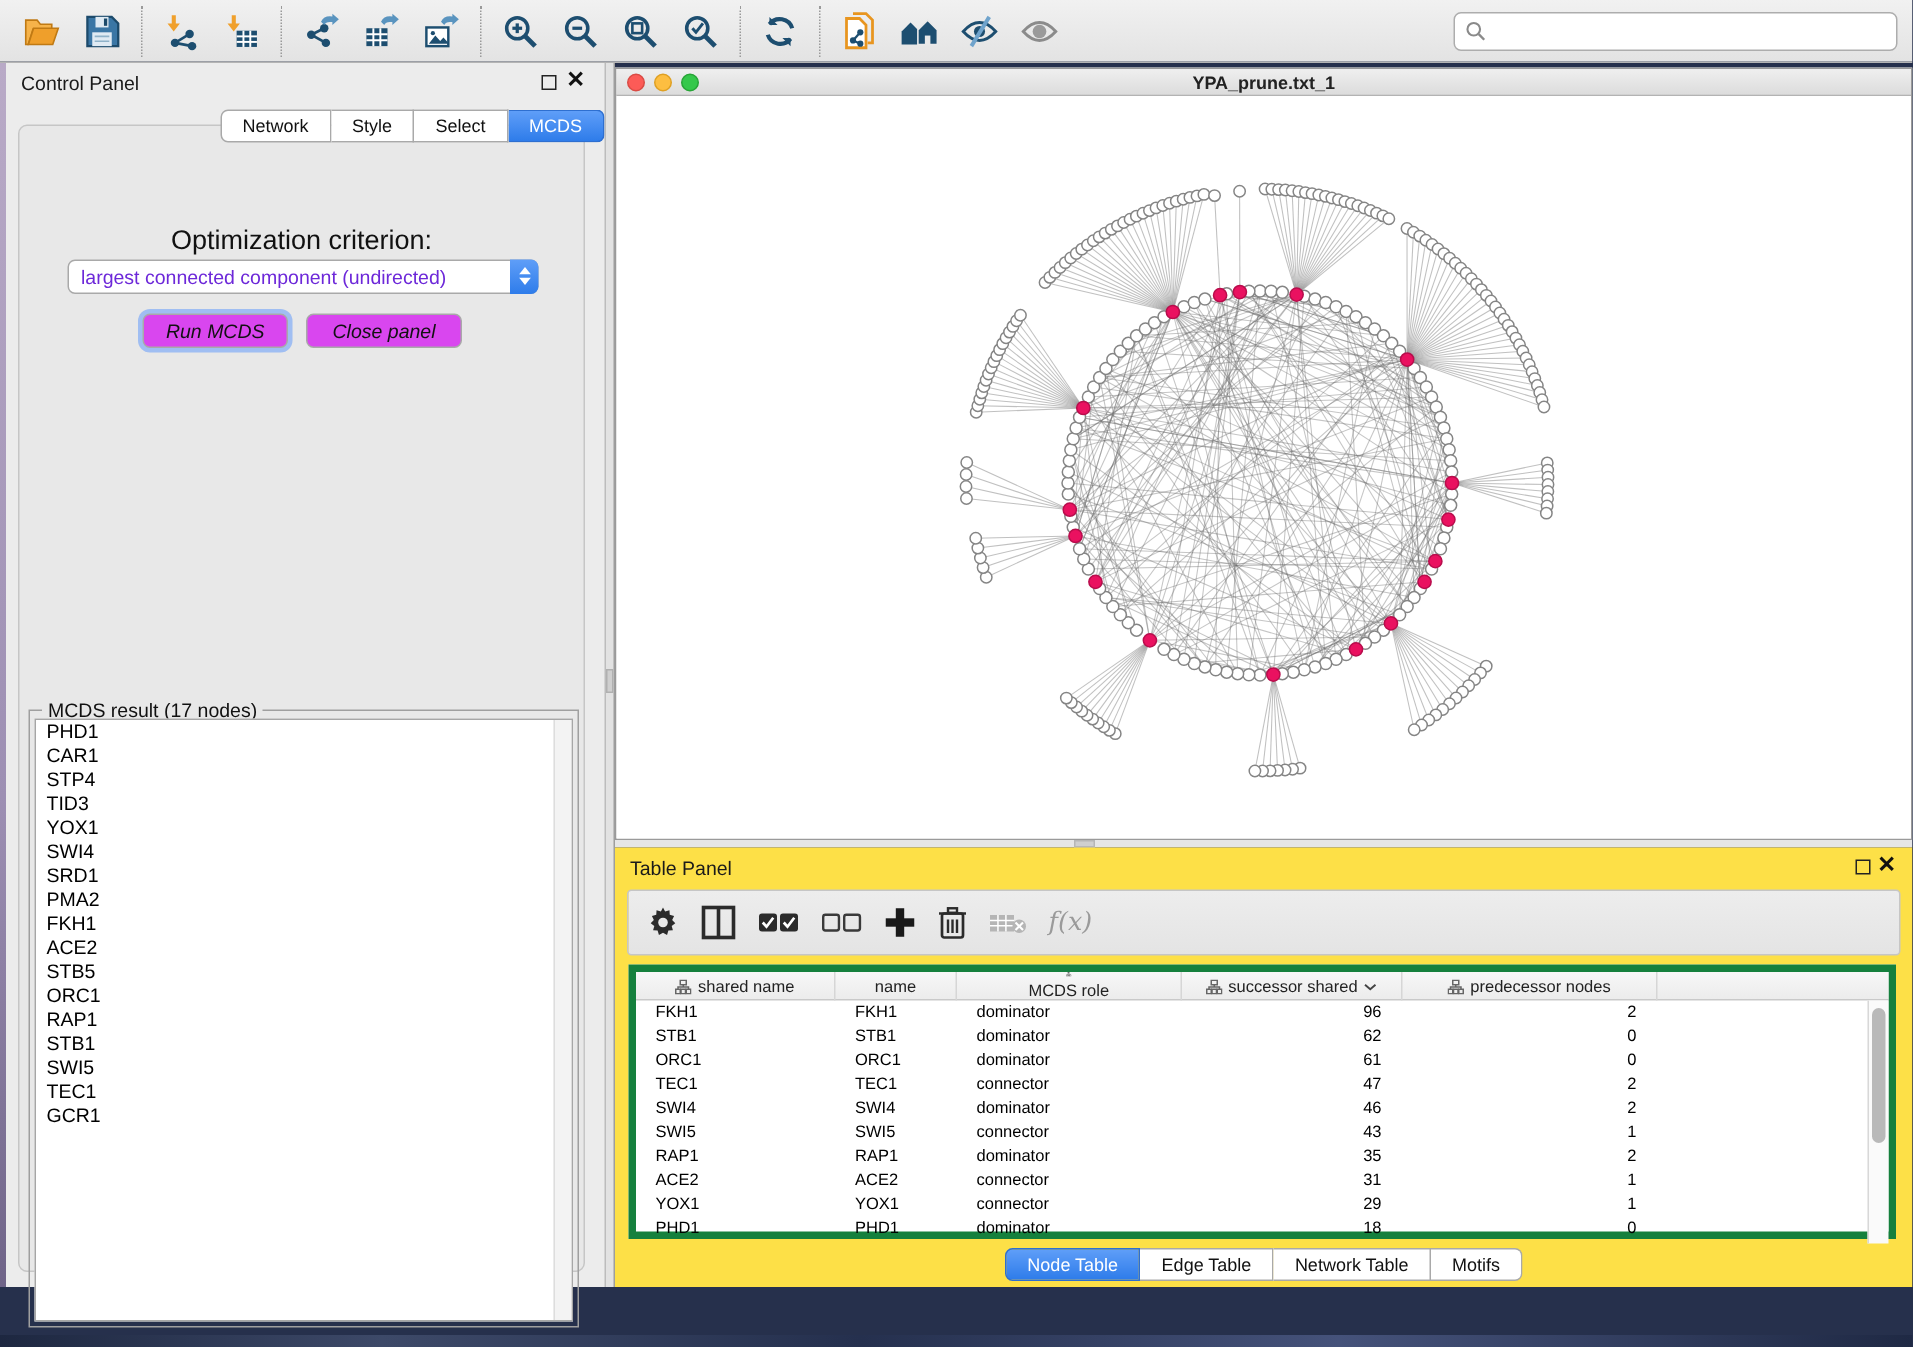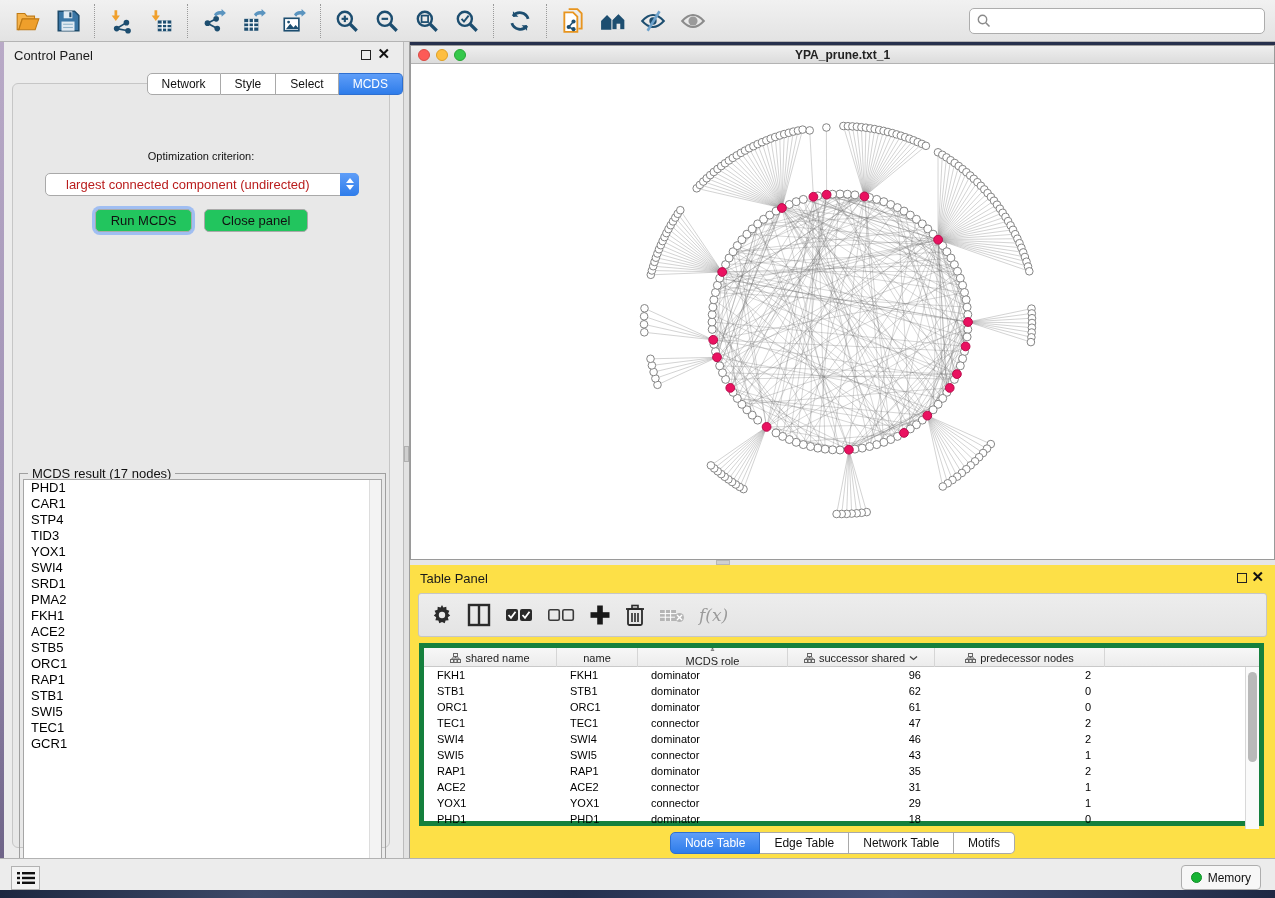--- a/index.html
+++ b/index.html
@@ -34,29 +34,29 @@
 
   .ctab-bar { position:absolute; left:0; top:31px; width:100%; display:flex; justify-content:flex-end; z-index:3; }
   .seg { height:22px; font-size:12px; padding:0 14px; display:flex; align-items:center; background:#fff;
     border:1px solid #a9a9a9; border-left:none; color:#111; }
   .seg:first-child { border-left:1px solid #a9a9a9; border-radius:5px 0 0 5px; }
   .seg:last-child { border-radius:0 5px 5px 0; }
   .seg.active { background:linear-gradient(#5f9ef8,#2e7cea); color:#fff; border-color:#2e6fd0; }
 
   .inner-panel { position:absolute; left:8px; top:41px; width:378px; height:765px;
     background:#e8e8e8; border:1px solid #c6c6c6; border-radius:6px; }
-  .opt-label { position:absolute; left:0; top:66px; width:100%; text-align:center; font-size:11px; color:#111; }
+  .opt-label { position:absolute; left:0; top:66px; width:100%; text-align:center; font-size:18px; color:#111; }
   .dropdown { position:absolute; left:32px; top:89px; width:314px; height:23px; background:#fff;
     border:1px solid #a9a9a9; border-radius:5px; display:flex; align-items:center; }
-  .dropdown .dd-text { font-size:13px; color:#b91c1c; padding-left:20px; flex:1; white-space:nowrap; }
+  .dropdown .dd-text { font-size:13px; color:#6d28d9; padding-left:8px; flex:1; white-space:nowrap; }
   .dd-stepper { width:19px; height:23px; margin:-1px -1px 0 0; background:linear-gradient(#5f9ef8,#2e7cea);
     border-radius:0 5px 5px 0; display:flex; flex-direction:column; align-items:center; justify-content:center; gap:2px; }
   .btn-row { position:absolute; left:0; top:125px; width:100%; height:23px; }
-  .mac-btn { position:absolute; height:23px; background:#22c55e; border:1px solid #a9a9a9; border-radius:5px;
-    font-size:13px; color:#111; font-family:"Liberation Sans",sans-serif; }
+  .mac-btn { position:absolute; height:23px; background:#d946ef; border:1px solid #a9a9a9; border-radius:5px;
+    font-size:13px; color:#111; font-family:"Liberation Sans",sans-serif;font-style:italic; }
   .run-btn { left:82px; width:97px; box-shadow:0 0 0 3px rgba(100,155,250,.55); }
   .closep-btn { left:191px; width:104px; }
 
   .group-box { position:absolute; left:6px; top:389px; width:367px; height:412px; border:1px solid #9f9f9f; }
   .group-label { position:absolute; left:8px; top:-8px; background:#e8e8e8; padding:0 4px; font-size:13px; color:#111; }
   .mcds-list { position:absolute; left:3px; top:5px; right:3px; bottom:3px; background:#fff; border:1px solid #a6a6a6; overflow:hidden; }
   .mcds-item { font-size:13px; line-height:16px; padding-left:7px; color:#000; }
   .mcds-track { position:absolute; right:0; top:0; width:12px; height:100%; background:#f3f3f3; border-left:1px solid #ddd; }
 
   
@@ -1139,31 +1139,15 @@
         </div>
     </div>
     <div class="bottom-tabs" id="btabs">
         <div class="seg active">Node Table</div>
         <div class="seg">Edge Table</div>
         <div class="seg">Network Table</div>
         <div class="seg">Motifs</div>
       </div>
   </div>
 
-  <div class="status-bar">
-    <div class="hamburger-btn">
-      <svg width="18" height="14" viewBox="0 0 18 14">
-        <rect x="0" y="1" width="3" height="2.4" fill="#111"></rect>
-          <rect x="5" y="1" width="13" height="2.4" fill="#111"></rect>
-        <rect x="0" y="5.8" width="3" height="2.4" fill="#111"></rect>
-          <rect x="5" y="5.8" width="13" height="2.4" fill="#111"></rect>
-        <rect x="0" y="10.6" width="3" height="2.4" fill="#111"></rect>
-          <rect x="5" y="10.6" width="13" height="2.4" fill="#111"></rect>
-      </svg>
-    </div>
-    <div class="memory-btn">
-      <span class="mem-dot"></span>
-      <span>Memory</span>
-    </div>
-  </div>
 
   <div class="bottom-strip"></div>
 </div>
 
 </body></html>

